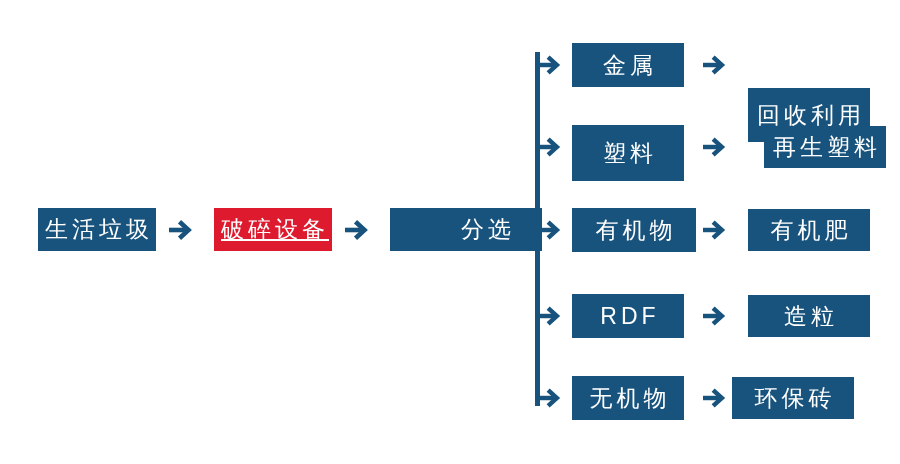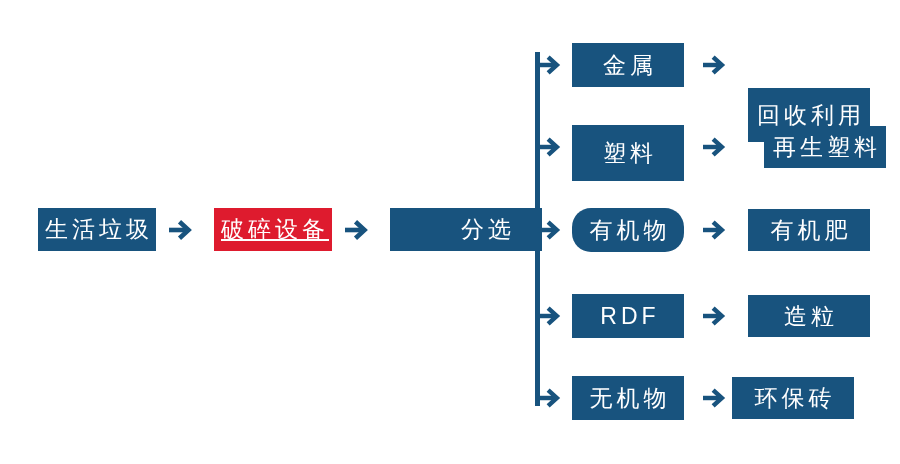--- a/index.html
+++ b/index.html
@@ -106,21 +106,21 @@
   <div class="node" style="left:748px; top:126px; width:122px; height:42px;margin-left:16px;">再生塑料</div>
 
   <div class="arrow" style="left:537px; top:219px; width:31px; height:22px;">
     <svg viewBox="0 0 32 22">
         <g stroke="currentColor" stroke-width="4.6" fill="none">
       <line x1="0" y1="11" x2="19" y2="11"></line>
       <polyline points="11.5,2.8 20.5,11 11.5,19.2"></polyline>
     </g>
       </svg>
   </div>
-  <div class="node" style="left:572px; top:208px; width:112px; height:44px;border-radius:19px;">有机物</div>
+  <div class="node" style="left:572px; top:208px; width:124px; height:44px;">有机物</div>
   <div class="arrow" style="left:702px; top:219px; width:31px; height:22px;">
     <svg viewBox="0 0 32 22">
         <g stroke="currentColor" stroke-width="4.6" fill="none">
       <line x1="1" y1="11" x2="19" y2="11"></line>
       <polyline points="11.5,2.8 20.5,11 11.5,19.2"></polyline>
     </g>
       </svg>
   </div>
   <div class="node" style="left:748px; top:209px; width:122px; height:42px;">有机肥</div>
 

